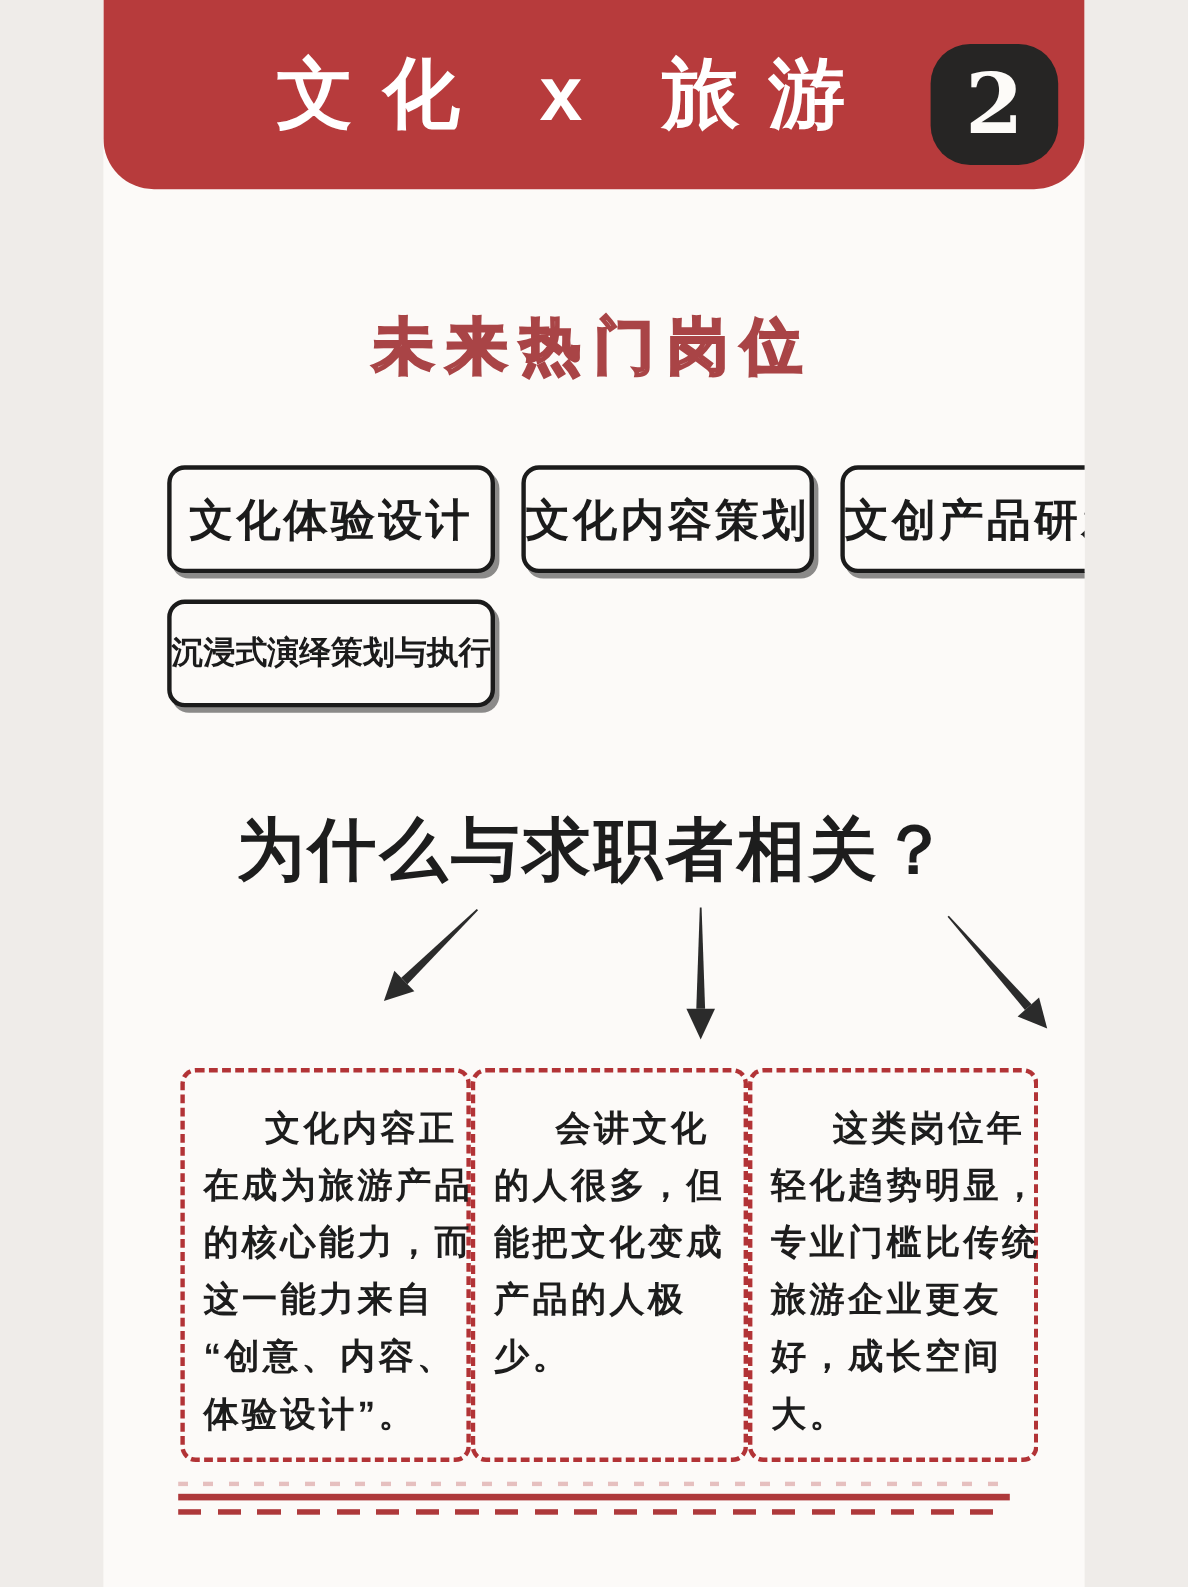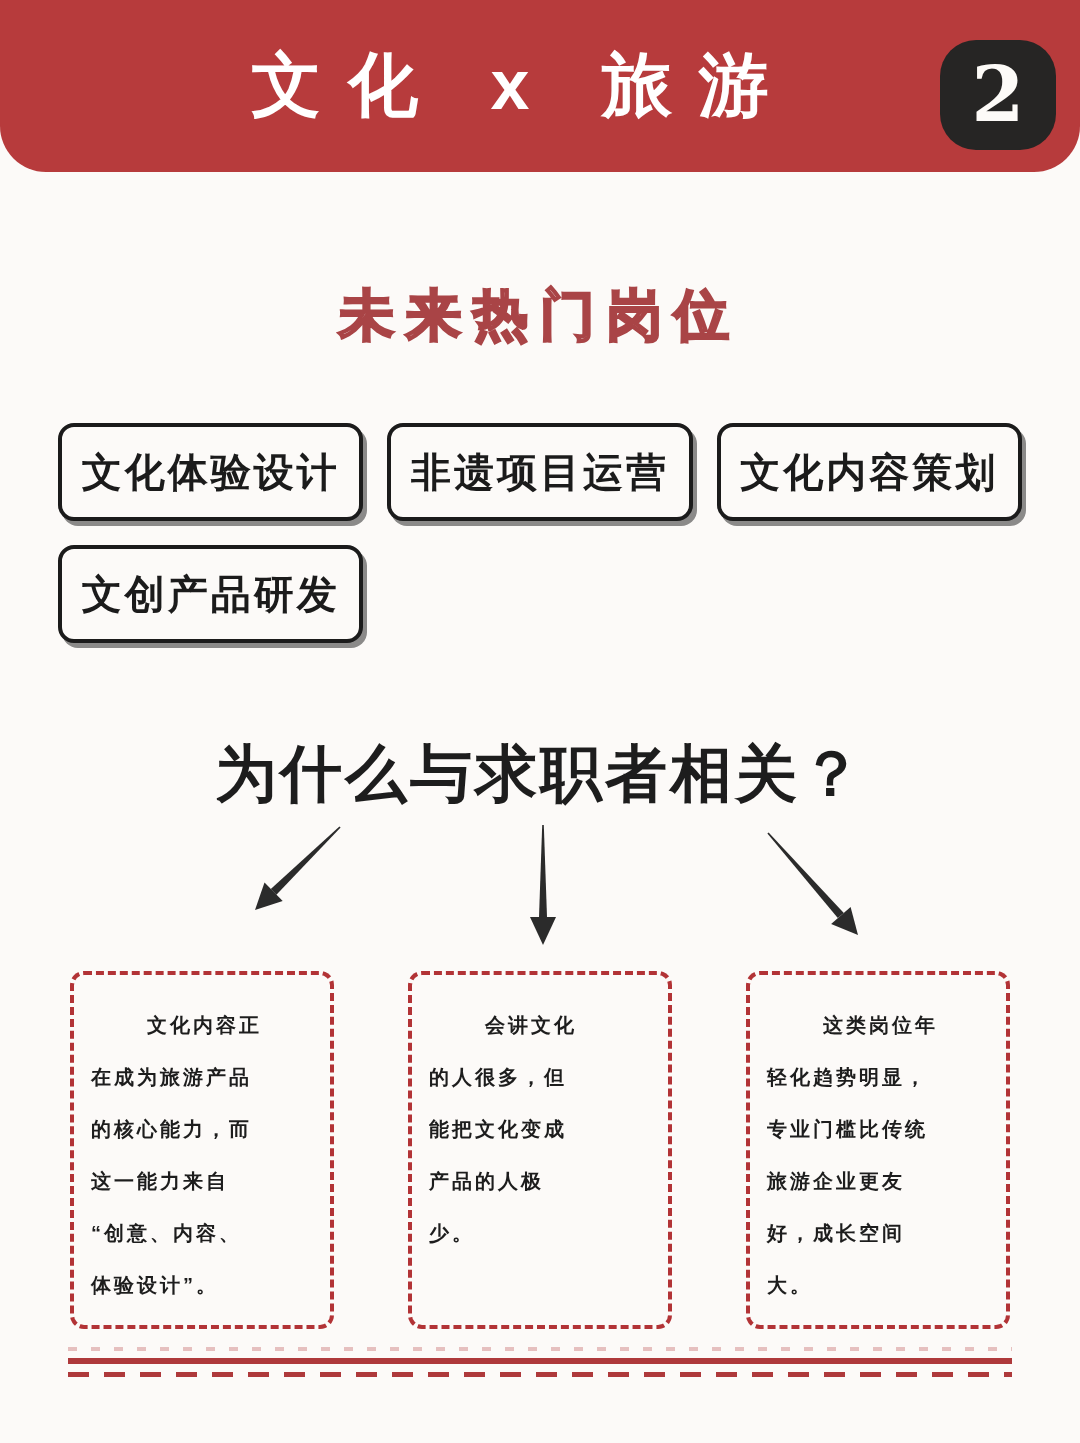--- a/index.html
+++ b/index.html
@@ -1,20 +1,20 @@
 <!DOCTYPE html>
 <html><head>
 <meta charset="utf-8">
 <style>
   * { margin: 0; padding: 0; box-sizing: border-box; }
   html, body { background: #efece9; }
   body { font-family: "Liberation Sans", "DejaVu Sans", sans-serif; }
   .page {
     position: relative;
-    width: 1080px;
+    width: 892px;
     height: 1443px;
     margin: 0 auto;
     background: #fcfaf8;
     overflow: hidden;
   }
 
   
   .banner {
     position: relative;
     height: 172px;
@@ -115,21 +115,21 @@
     margin: 16px 70px 0;
     display: flex;
     justify-content: space-between;
   }
   .reason-card {
     width: 264px;
     min-height: 358px;
     border: 4px dashed #b23336;
     border-radius: 14px;
     padding: 24px 17px 0;
-    font-size: 20px;
+    font-size: 32px;
     line-height: 52px;
     letter-spacing: 3px;
     font-weight: 700;
     color: #1d1d1d;
     white-space: pre;
     text-indent: 56px;
   }
 
   
   .divider { margin: 18px 68px 0; }
@@ -155,23 +155,23 @@
 
   <header class="banner">
     <h1 class="banner-title">文化 x 旅游</h1>
     <div class="page-badge">2</div>
   </header>
 
   <h2 class="outline-title">未来热门岗位</h2>
 
   <div class="job-grid">
     <div class="job-box">文化体验设计</div>
-    <div class="job-box">非遗项目运营</div>
     <div class="job-box">文化内容策划</div>
     <div class="job-box">文创产品研发</div>
+    <div class="job-box small">沉浸式演绎策划与执行</div>
   </div>
 
   <h3 class="question-title">为什么与求职者相关？</h3>
 
   <svg class="arrows-svg" viewBox="0 0 1080 132">
     <g>
       <polygon points="339.4,3.4 340.6,4.6 276.4,71.7 270.8,65.9"></polygon>
       <polygon points="255,87 264.5,59.5 282.7,78.1"></polygon>
     </g>
     <g>

